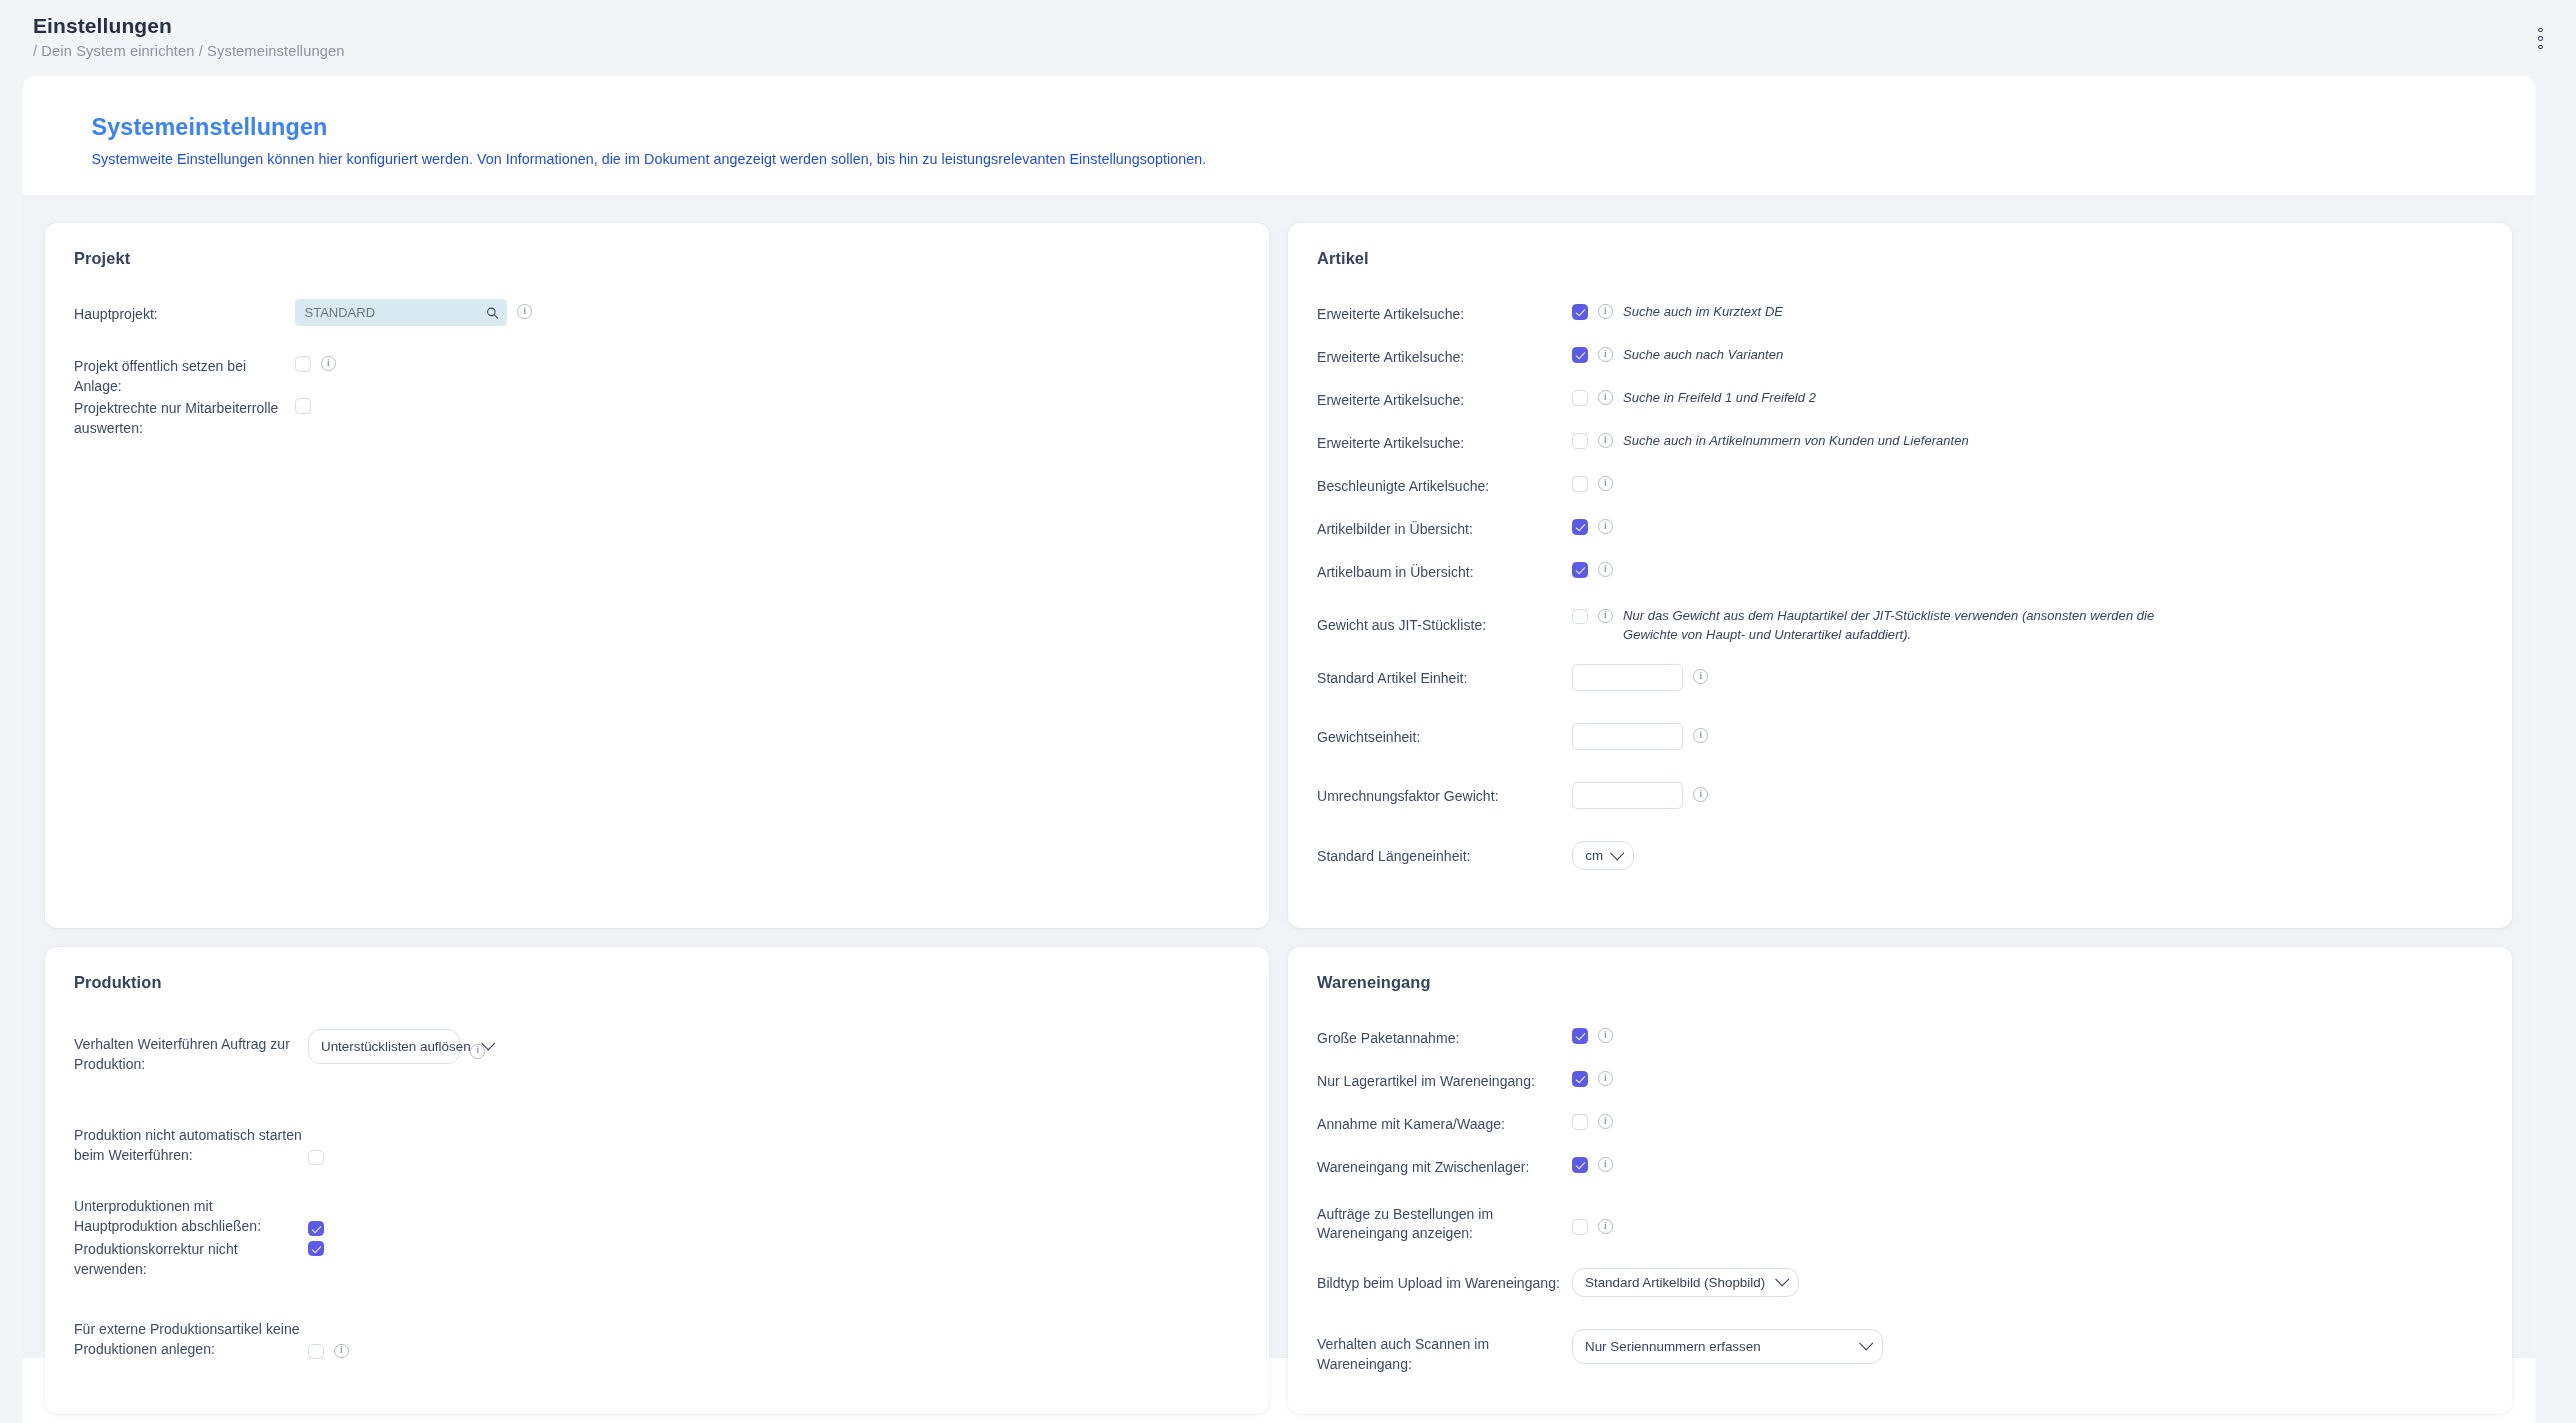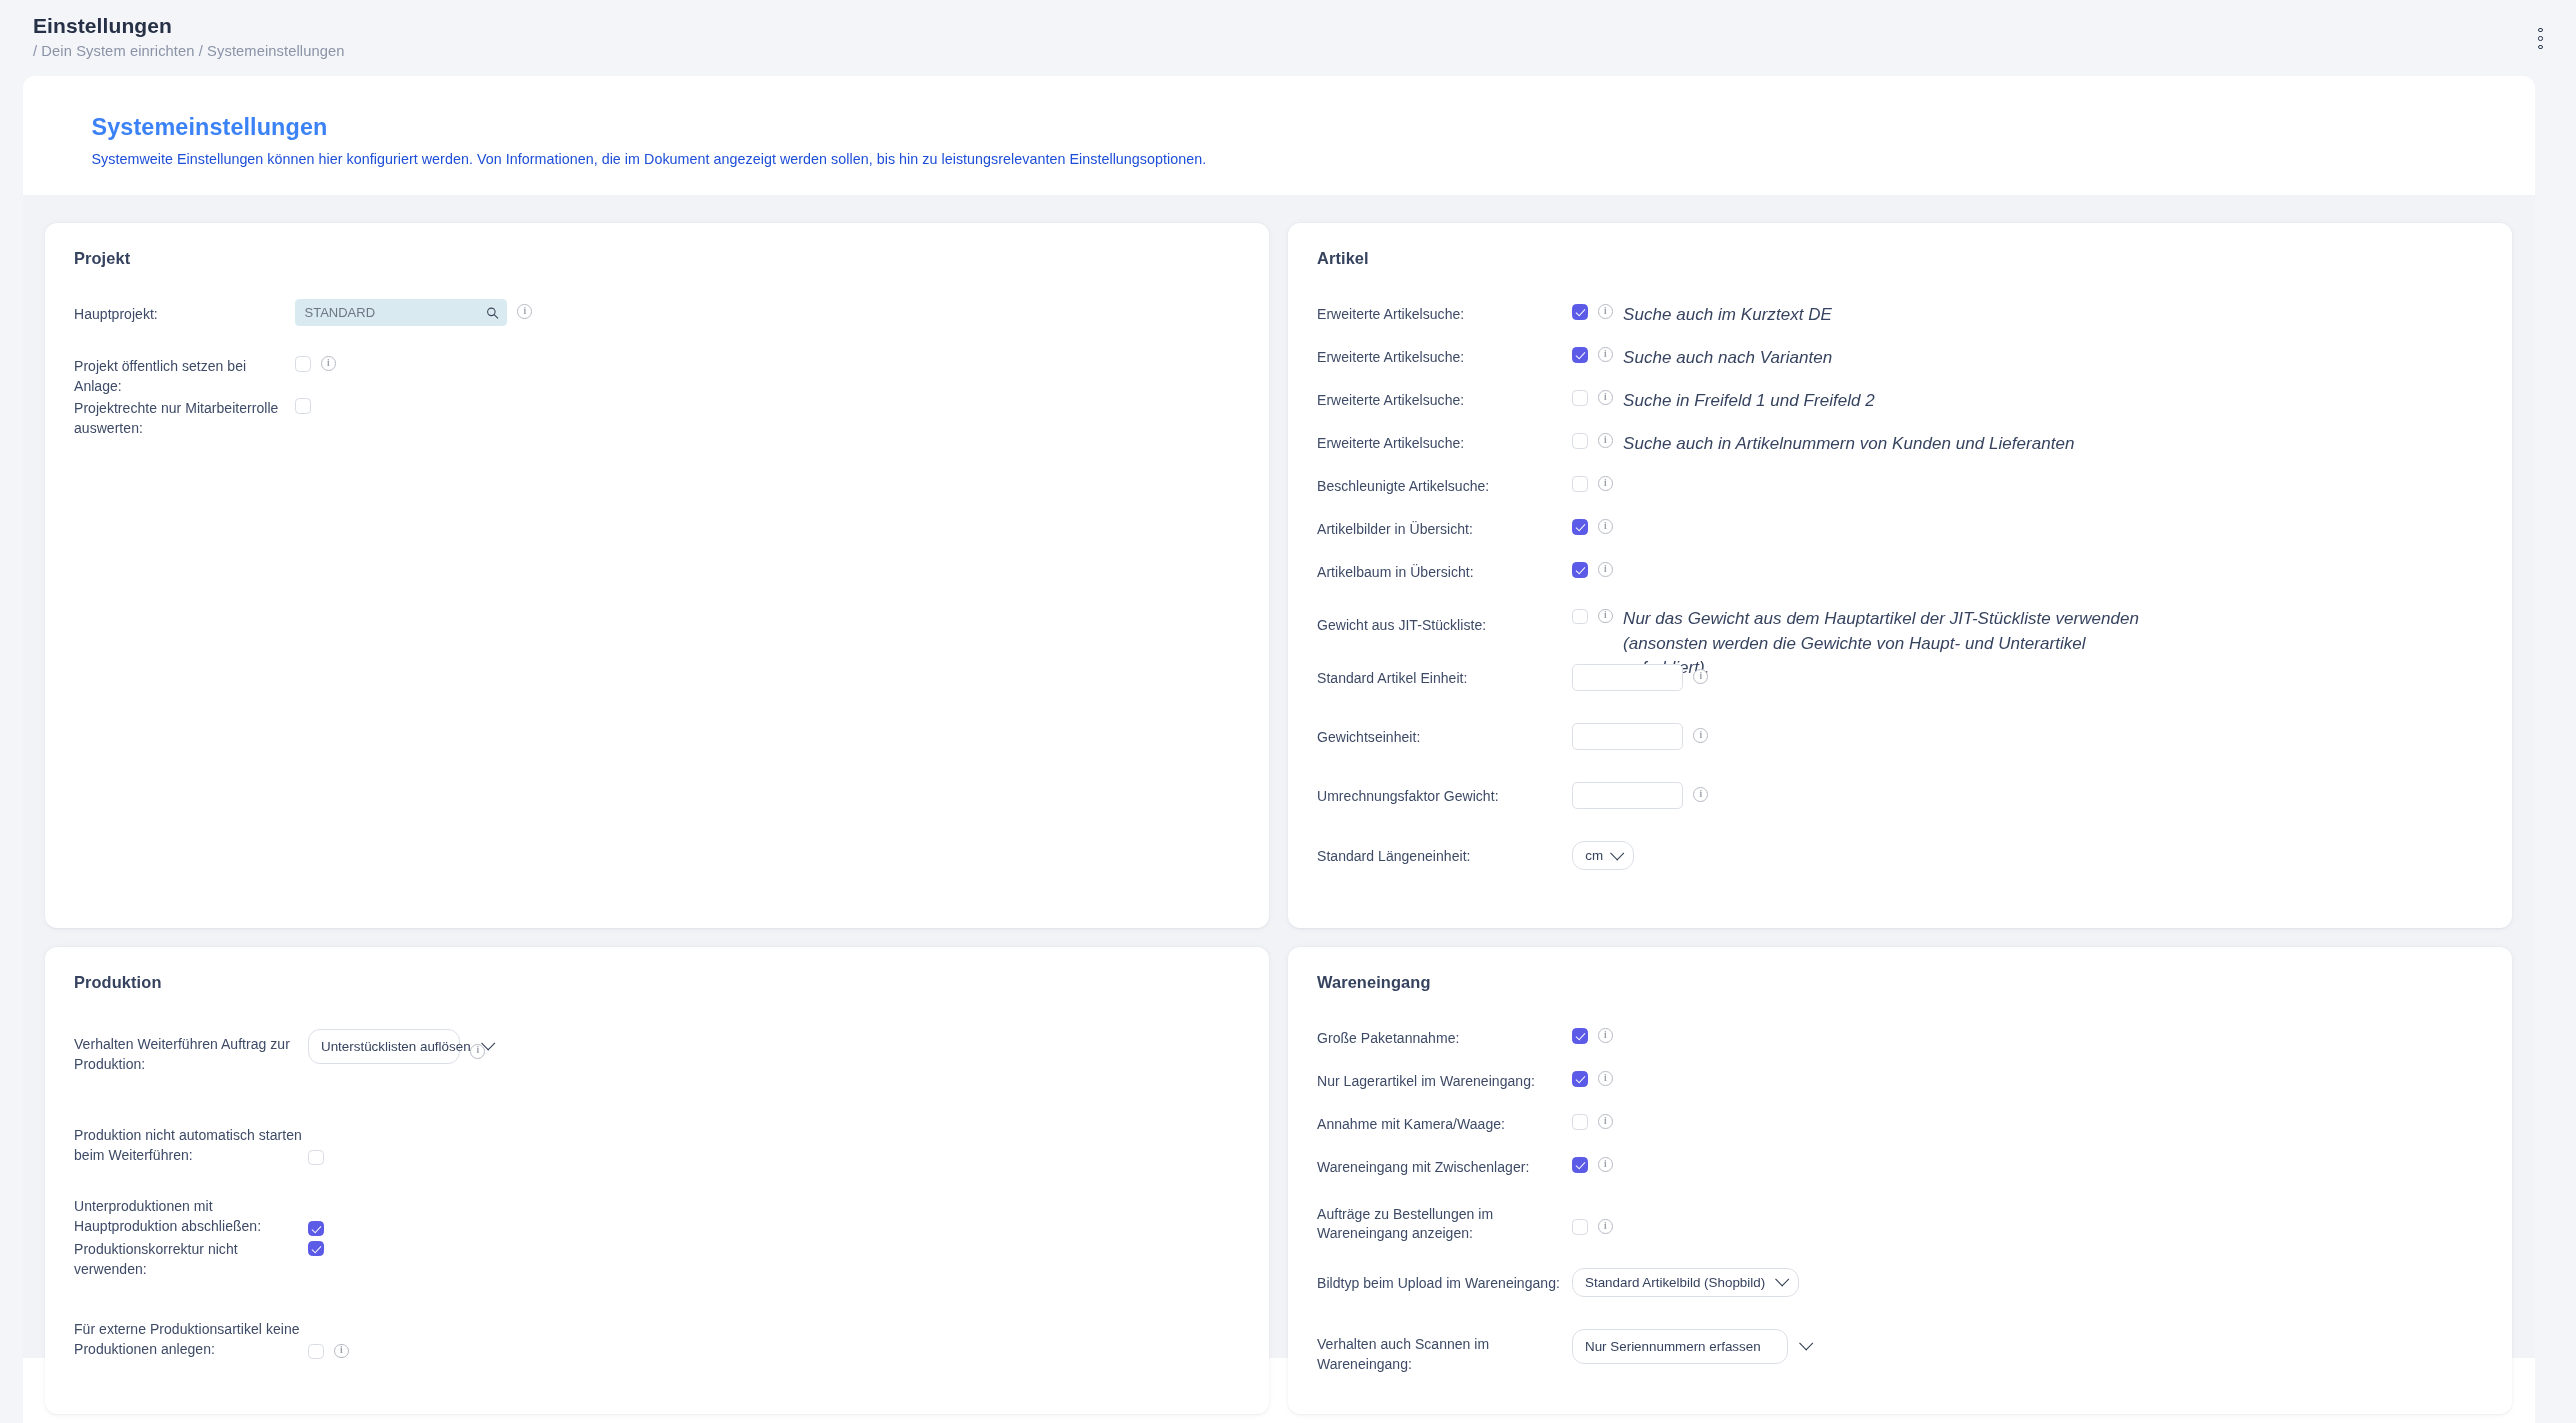--- a/index.html
+++ b/index.html
@@ -104,21 +104,21 @@
 
   .info {
     width: 14.7px; height: 14.7px; flex: 0 0 14.7px; border-radius: 50%;
     border: 1.4px solid #b6bac3; color: #9ba0ab; background: #fff;
     font-size: 9.5px; font-weight: 700; font-family: "Liberation Serif", serif;
     display: flex; align-items: center; justify-content: center;
     line-height: 1; margin-top: 0.9px; cursor: pointer;
   }
 
   .hint {
-    font-size: 17px; font-style: italic; color: #36435f;
+    font-size: 13px; font-style: italic; color: #36435f;
     line-height: 1.45; letter-spacing: 0.04px; margin-top: 0px;
   }
 
   .search-field {
     position: relative; width: 212px; height: 27px;
     background: #d9eaf0; border-radius: 4.3px; cursor: text;
     display: flex; align-items: center; padding: 0 26px 0 9.5px;
     font-size: 13px; color: #6e7685; margin-top: -4.3px;
   }
   .search-field .mag {
@@ -139,21 +139,21 @@
     padding: 0 10.4px 0 12px; font-size: 13.4px; color: #36435f;
     cursor: pointer; margin-top: -6px; white-space: nowrap;
   }
   .select .chev {
     width: 10.4px; height: 10.4px; flex: 0 0 10.4px;
     border-right: 1.7px solid #2c3750; border-bottom: 1.7px solid #2c3750;
     transform: translateY(-2.6px) rotate(45deg);
   }
   .sel-w72  { width: 62px; justify-content: center; gap: 8.7px; }
   .sel-w176 { width: 152px; }
-  .sel-w300 { width: 216px; gap: 40px; }
+  .sel-w300 { width: 311px; gap: 40px; }
   .sel-auto { }
   .sel-h40 { height: 35px; }
 </style>
 </head>
 <body>
 
 <div class="app">
 
   <div class="topbar">
     <div class="topbar-title">Einstellungen</div>

